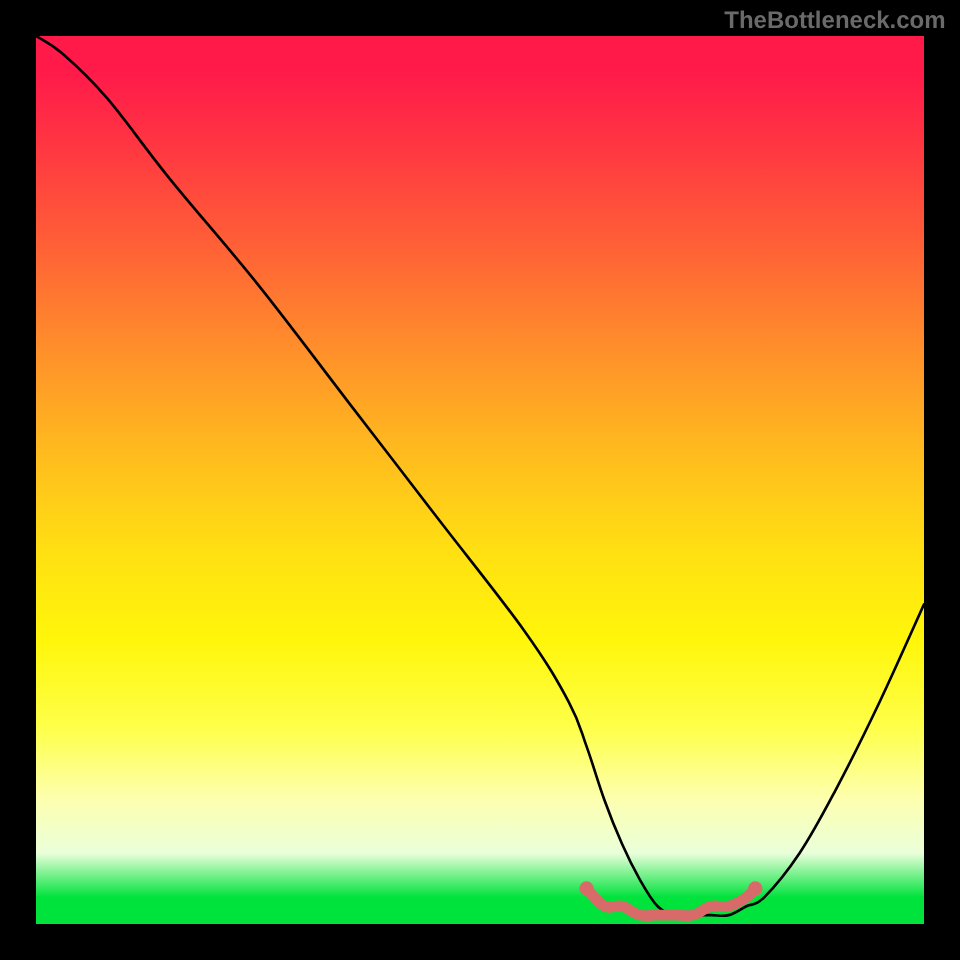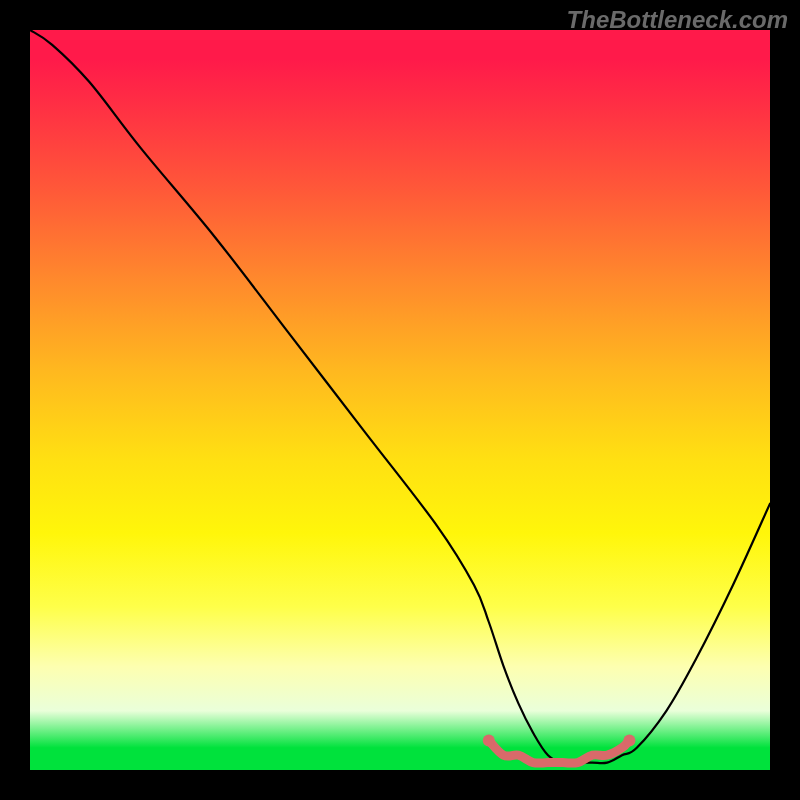--- a/index.html
+++ b/index.html
@@ -9,24 +9,23 @@
     background: #000;
     position: relative;
     overflow: hidden;
     font-family: Arial, sans-serif;
   }
   .watermark {
     position: absolute;
     top: 6px;
     right: 12px;
     color: #6a6a6a;
-    font-size: 24px;
+    font-size: 20px;
     font-weight: bold;
     z-index: 10;
-    font-style: italic;
   }
   .plot-area {
     position: absolute;
     left: 30px;
     top: 30px;
     width: 740px;
     height: 740px;
   }
   .gradient-bg {
     position: absolute;

